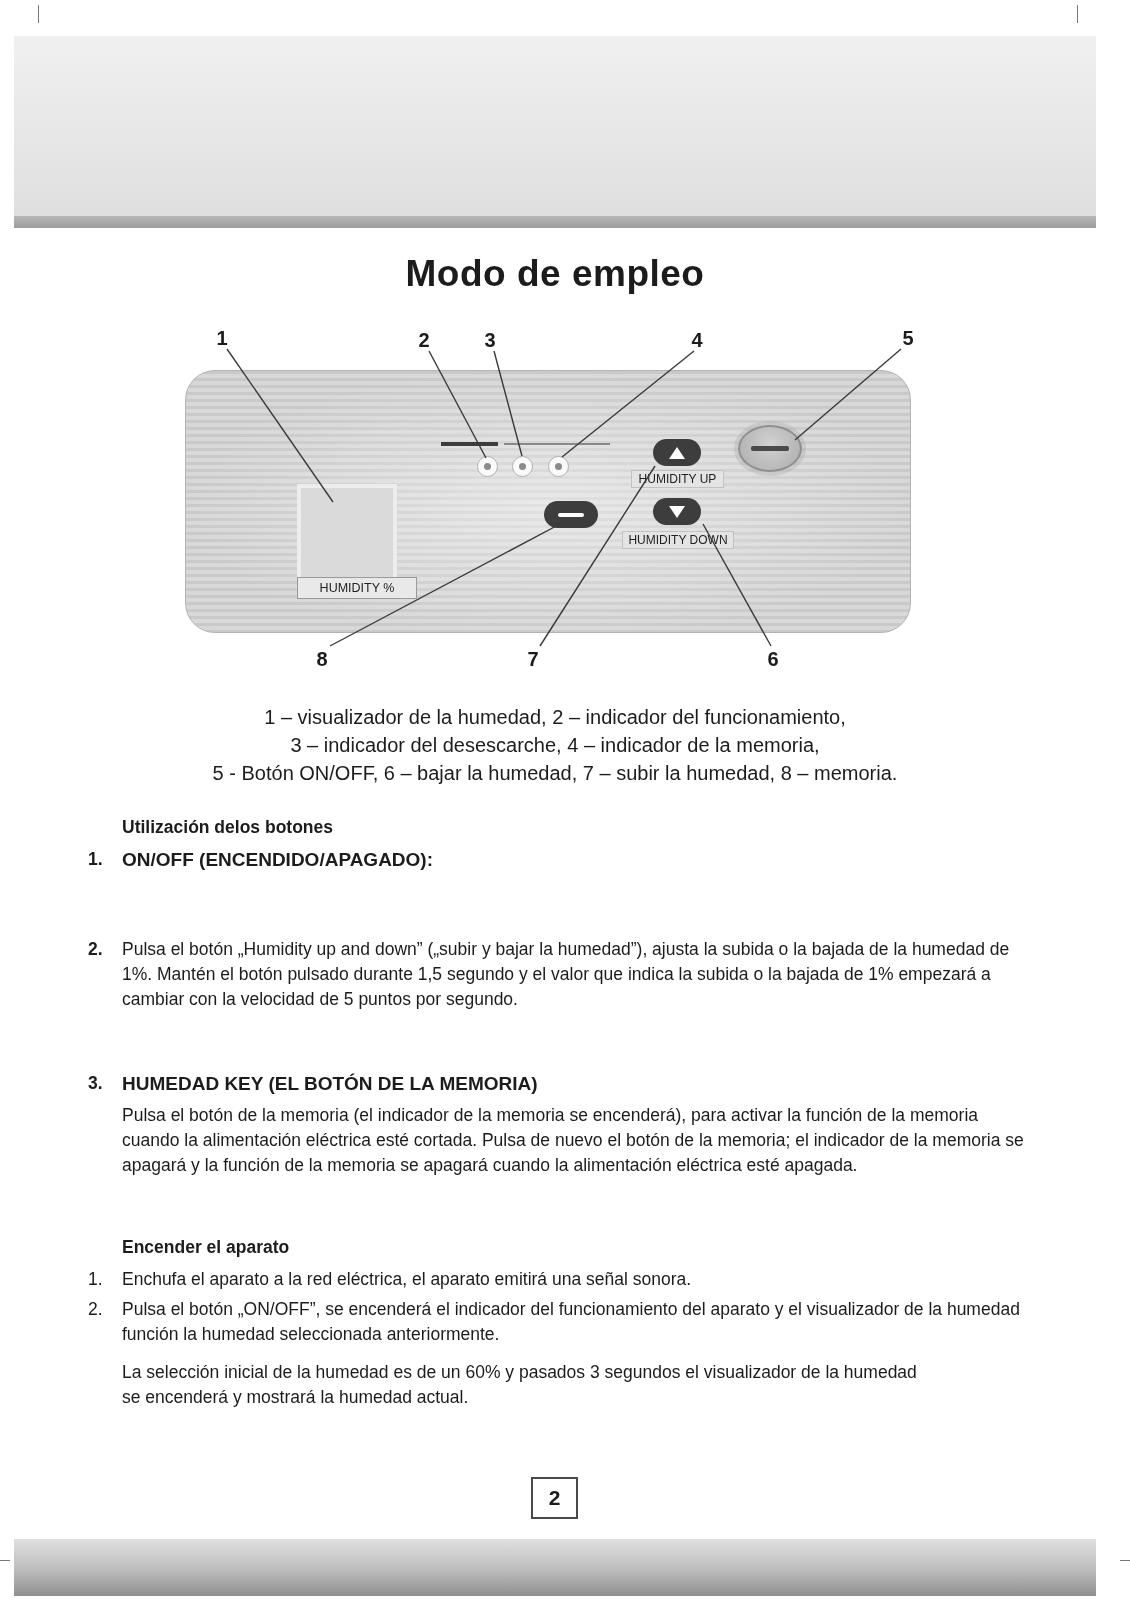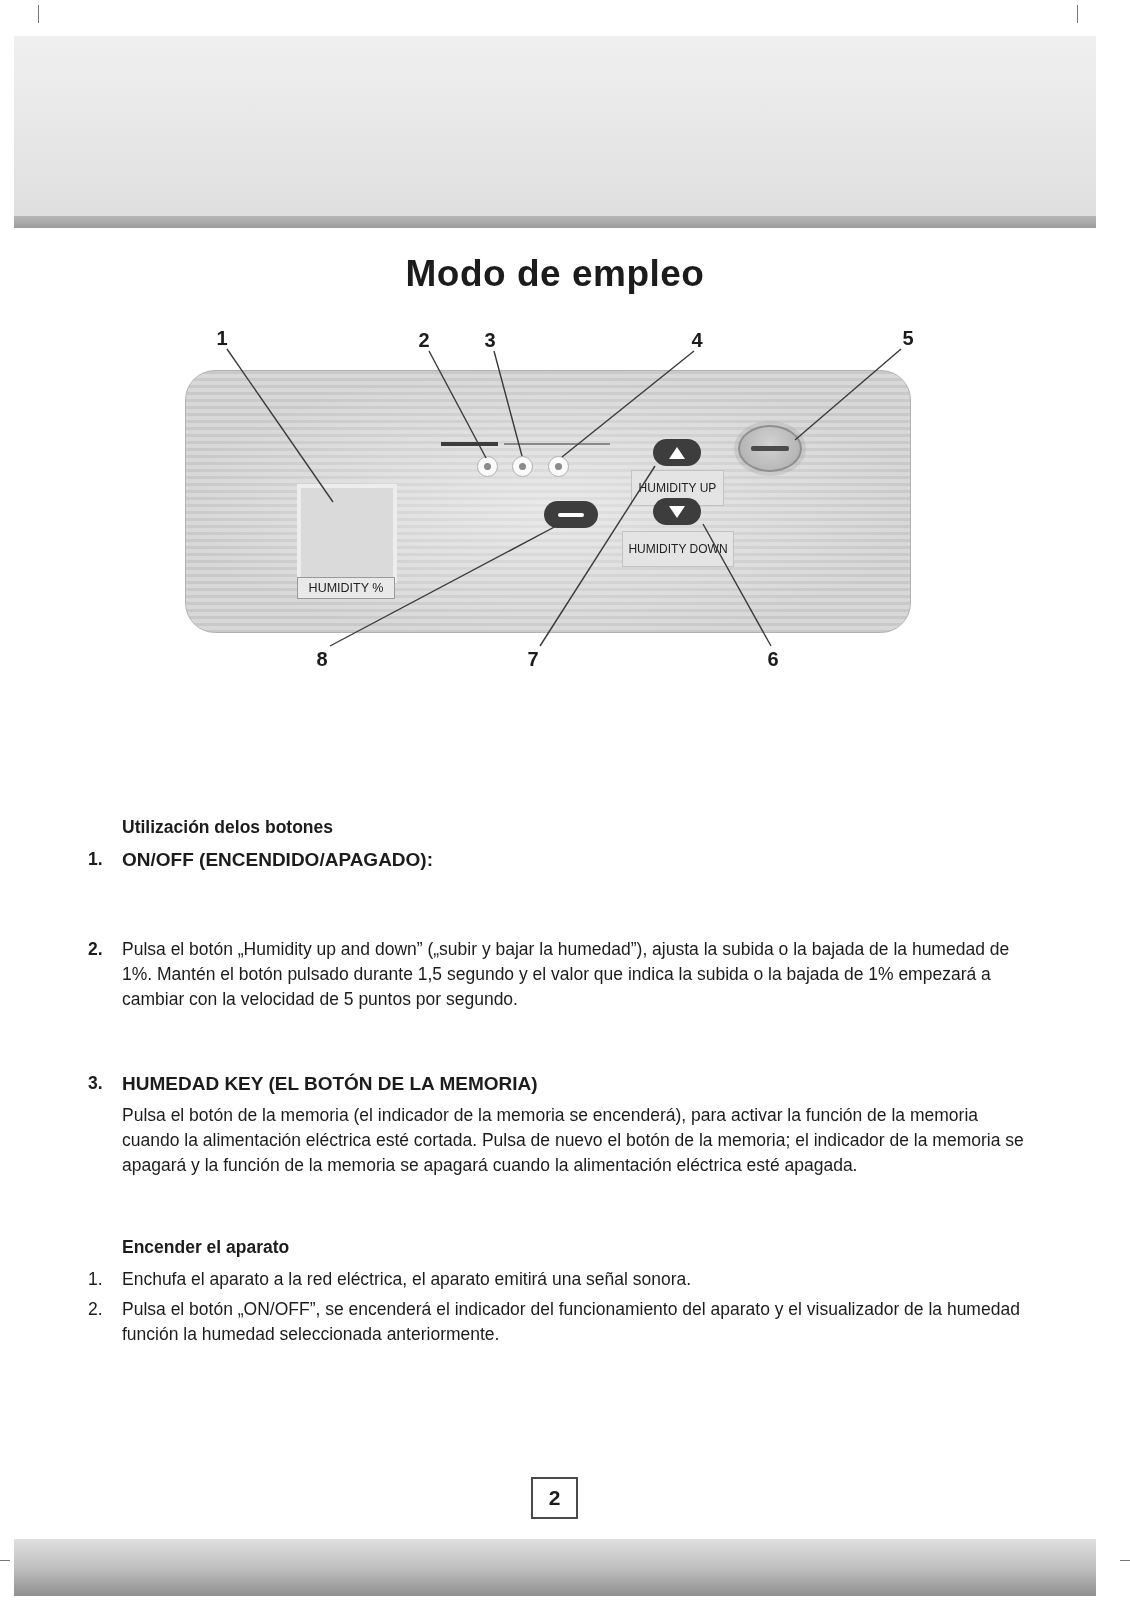--- a/index.html
+++ b/index.html
@@ -41,21 +41,21 @@
     border-radius:30px;border:1px solid #b3b3b3;box-sizing:border-box;
     background:
       radial-gradient(ellipse at 50% 52%, rgba(255,255,255,0.45) 0%, rgba(255,255,255,0) 72%),
       repeating-linear-gradient(180deg,#c9c9c9 0px,#c9c9c9 3px,#d8d8d8 3px,#d8d8d8 7px);
   }
   .display-frame{
     position:absolute;left:111px;top:113px;width:100px;height:99px;
     box-sizing:border-box;background:#dadada;border:4px solid #ededed;
   }
   .display-label{
-    position:absolute;left:111px;top:206px;width:98px;height:22px;
+    position:absolute;left:111px;top:206px;width:120px;height:22px;
     box-sizing:border-box;background:#e9e9e9;border:1px solid #9a9a9a;
     font-size:12.5px;line-height:20px;text-align:center;color:#222;
   }
   .ind-bar-dark{position:absolute;left:255px;top:71px;width:57px;height:4px;background:#3c3c3c;}
   .ind-bar-light{position:absolute;left:318px;top:72px;width:106px;height:2px;background:#8a8a8a;}
   .light{
     position:absolute;width:21px;height:21px;border-radius:50%;
     background:#fafafa;border:1px solid #b0b0b0;box-sizing:border-box;
   }
   .light::after{
@@ -64,21 +64,21 @@
   }
   .dark-btn{
     position:absolute;background:#3d3d3d;border-radius:14px;
     display:flex;align-items:center;justify-content:center;
   }
   .mem-bar{width:26px;height:4px;background:#ffffff;border-radius:2px;}
   .tri-up{width:0;height:0;border-left:8px solid transparent;border-right:8px solid transparent;border-bottom:12px solid #ffffff;}
   .tri-down{width:0;height:0;border-left:8px solid transparent;border-right:8px solid transparent;border-top:12px solid #ffffff;}
   .btn-label{
     position:absolute;font-size:12px;color:#222;text-align:center;
-    background:#e4e4e4;border:1px solid #c2c2c2;padding:10px 2px;box-sizing:border-box;
+    background:#e4e4e4;border:1px solid #c2c2c2;padding:1px 2px;box-sizing:border-box;
   }
   .onoff{
     position:absolute;left:552px;top:54px;width:64px;height:47px;border-radius:50%;
     background:radial-gradient(circle at 50% 40%, #d2d2d2 0%, #b3b3b3 80%);
     border:2px solid #8f8f8f;box-sizing:border-box;
     display:flex;align-items:center;justify-content:center;
     box-shadow:0 0 0 4px rgba(170,170,170,0.35);
   }
   .onoff-bar{width:38px;height:5px;background:#4a4a4a;border-radius:2px;}
   .lines-svg{position:absolute;left:0;top:0;width:1130px;height:1600px;pointer-events:none;}
@@ -169,20 +169,25 @@
       <line x1="429" y1="351" x2="486" y2="458"></line>
       <line x1="494" y1="351" x2="522" y2="456"></line>
       <line x1="694" y1="351" x2="562" y2="457"></line>
       <line x1="901" y1="349" x2="795" y2="440"></line>
       <line x1="330" y1="646" x2="560" y2="524"></line>
       <line x1="540" y1="646" x2="655" y2="466"></line>
       <line x1="771" y1="646" x2="703" y2="524"></line>
     </g>
   </svg>
 
+  <div class="caption">
+    <div>1 – visualizador de la humedad, 2 – indicador del funcionamiento,</div>
+    <div>3 – indicador del desescarche, 4 – indicador de la memoria,</div>
+    <div>5 - Botón ON/OFF, 6 – bajar la humedad, 7 – subir la humedad, 8 – memoria.</div>
+  </div>
 
   <div class="sec-heading" style="top:817px;">Utilización delos botones</div>
 
   <div class="doc-item" style="top:847px;">
     <div class="num bold">1.</div>
     <div class="item-content">
       <div class="item-title">ON/OFF (ENCENDIDO/APAGADO):</div>
     </div>
   </div>
 
@@ -207,20 +212,21 @@
     <div class="num">1.</div>
     <div class="item-content">
       <div class="item-body">Enchufa el aparato a la red eléctrica, el aparato emitirá una señal sonora.</div>
     </div>
   </div>
 
   <div class="doc-item" style="top:1297px;">
     <div class="num">2.</div>
     <div class="item-content">
       <div class="item-body">Pulsa el botón „ON/OFF”, se encenderá el indicador del funcionamiento del aparato y el visualizador de la humedad función la humedad seleccionada anteriormente.</div>
+      <div class="item-body narrow">La selección inicial de la humedad es de un 60% y pasados 3 segundos el visualizador de la humedad se encenderá y mostrará la humedad actual.</div>
     </div>
   </div>
 
   <div class="page-num-box">
     <span>2</span>
   </div>
 
   <div class="band-bottom"></div>
 
 </div>

